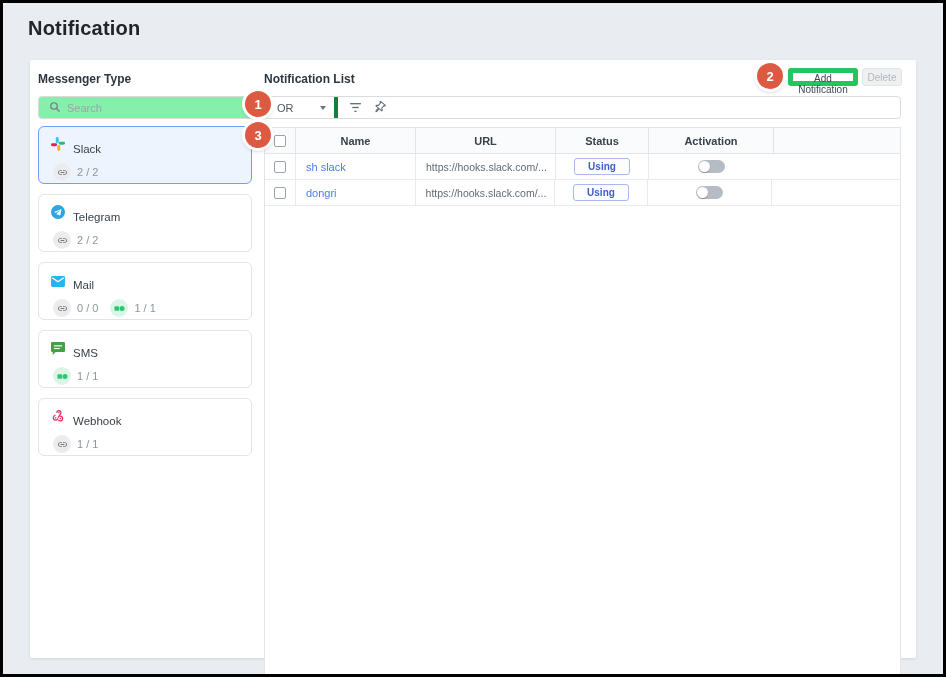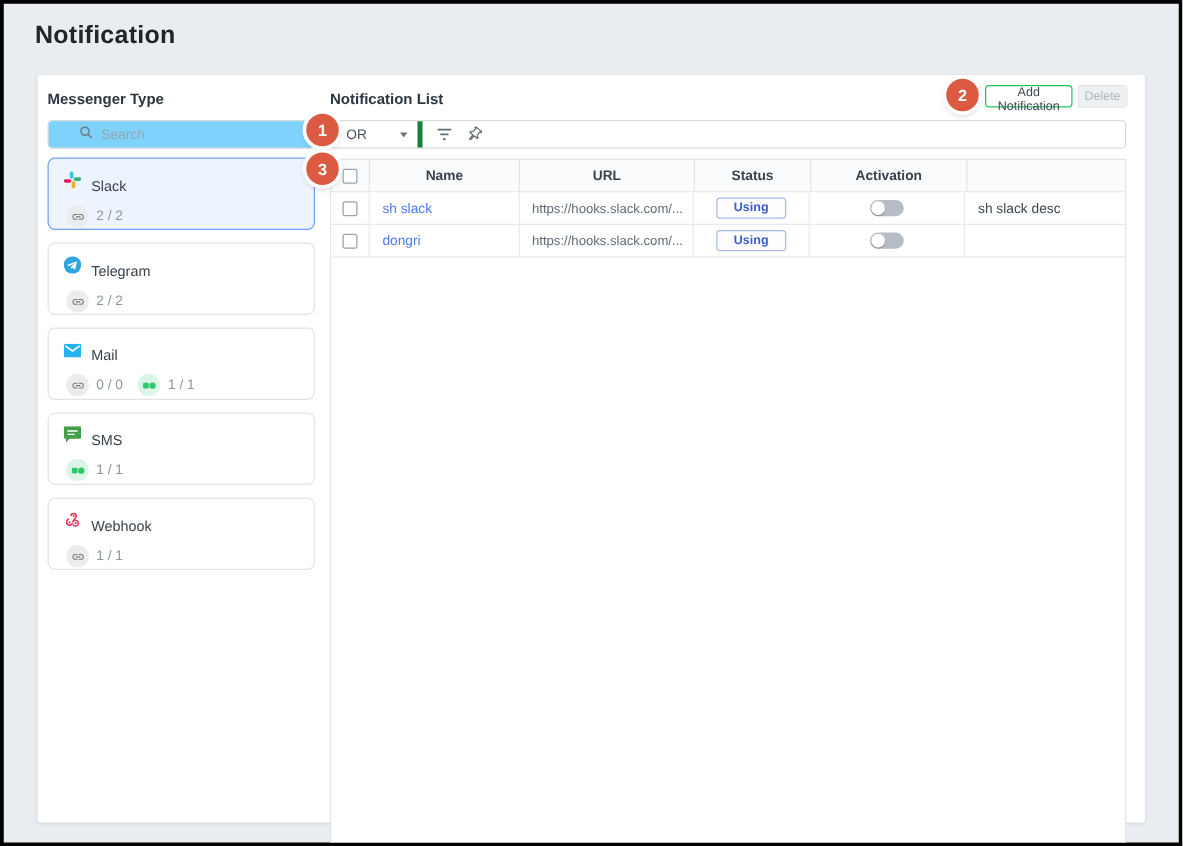--- a/index.html
+++ b/index.html
@@ -7,37 +7,37 @@
   body { font-family:"Liberation Sans", sans-serif; background:#fff; }
   .frame { position:relative; width:946px; height:677px; border:3px solid #000; background:#e9edf1; overflow:hidden; }
 
   .page-title { position:absolute; left:25px; top:14px; font-size:20px; font-weight:700; color:#212529; letter-spacing:.2px; }
 
   .card { position:absolute; left:27px; top:57px; width:886px; height:598px; background:#fff; border-radius:2px; box-shadow:0 1px 3px rgba(0,0,0,.10); }
 
   .section-label { position:absolute; font-size:12px; font-weight:700; color:#2c3740; }
 
   
-  .searchbox { position:absolute; left:8px; top:36px; width:214px; height:23px; border:1px solid #d9dcdf; border-radius:4px; background:#7dd3fc; display:flex; align-items:center; padding:0 24px; gap:6px; }
+  .searchbox { position:absolute; left:8px; top:36px; width:214px; height:23px; border:1px solid #d9dcdf; border-radius:4px; background:#86efac; display:flex; align-items:center; padding:0 10px; gap:6px; }
   .searchbox input { border:none; outline:none; width:100%; font-size:11px; color:#3c4852; font-family:"Liberation Sans",sans-serif; background:transparent; }
   .searchbox input::placeholder { color:#9aa4ad; }
 
   .mitem { position:absolute; left:8px; width:214px; height:58px; border:1px solid #e1e4e8; border-radius:6px; background:#fff; padding:10px 12px 8px 12px; cursor:pointer; }
   .mitem.selected { background:#edf4fe; border:1px solid #6f9ff8; }
   .mitem-top { display:flex; align-items:flex-end; gap:8px; }
   .mitem-name { font-size:11.5px; color:#37424c; font-weight:500; }
   .mitem-badges { display:flex; align-items:center; gap:12px; margin-top:8px; margin-left:2px; }
   .pillwrap { display:flex; align-items:center; gap:6px; }
   .pill { width:18px; height:18px; border-radius:50%; background:#ececec; display:flex; align-items:center; justify-content:center; }
   .pill.green { background:#ddf5e8; }
   .pill-count { font-size:11px; color:#8b95a0; }
 
   
   .btn { position:absolute; height:18px; font-size:10px; font-family:"Liberation Sans",sans-serif; border-radius:3px; cursor:pointer; }
-  .btn-add { left:758px; top:8px; width:70px; background:#fff; border:1px solid #22c55e; color:#3c4852; }
+  .btn-add { left:758px; top:8px; width:70px; background:#fff; border:5px solid #22c55e; color:#3c4852; }
   .btn-delete { left:832px; top:8px; width:40px; background:#eef0f2; border:1px solid #e3e6e9; color:#b0b7bd; cursor:default; }
 
   .toolbar { position:absolute; left:234px; top:36px; width:637px; height:23px; border:1px solid #d9dcdf; border-radius:4px; background:#fff; display:flex; align-items:center; }
   .op-select { width:73px; height:100%; display:flex; align-items:center; justify-content:space-between; padding:0 8px 0 12px; border-right:4px solid #15803d; cursor:pointer; }
   .op-label { font-size:11px; color:#4a545e; }
   .caret { width:0; height:0; border-left:3.5px solid transparent; border-right:3.5px solid transparent; border-top:4px solid #6d767f; }
   .tool-ico { margin-left:11px; display:flex; align-items:center; cursor:pointer; }
 
   .table-wrap { position:absolute; left:234px; top:67px; width:637px; height:676px; border:1px solid #e2e5e8; background:#fff; }
   .trow { display:flex; width:100%; }
@@ -262,23 +262,20 @@
             <span class="urltext">https://hooks.slack.com/...</span>
           </div>
         <div class="tcell c3">
             <span class="status-badge">Using</span>
           </div>
         <div class="tcell c4">
             <span class="toggle">
               <span class="knob"></span>
             </span>
           </div>
-        <div class="tcell c5">
-            <span class="desctext">sh slack desc</span>
-          </div>
       </div>
 
       <div class="trow tbody-row">
         <div class="tcell c0">
             <span class="checkbox"></span>
           </div>
         <div class="tcell c1">
             <span class="link">dongri</span>
           </div>
         <div class="tcell c2">

